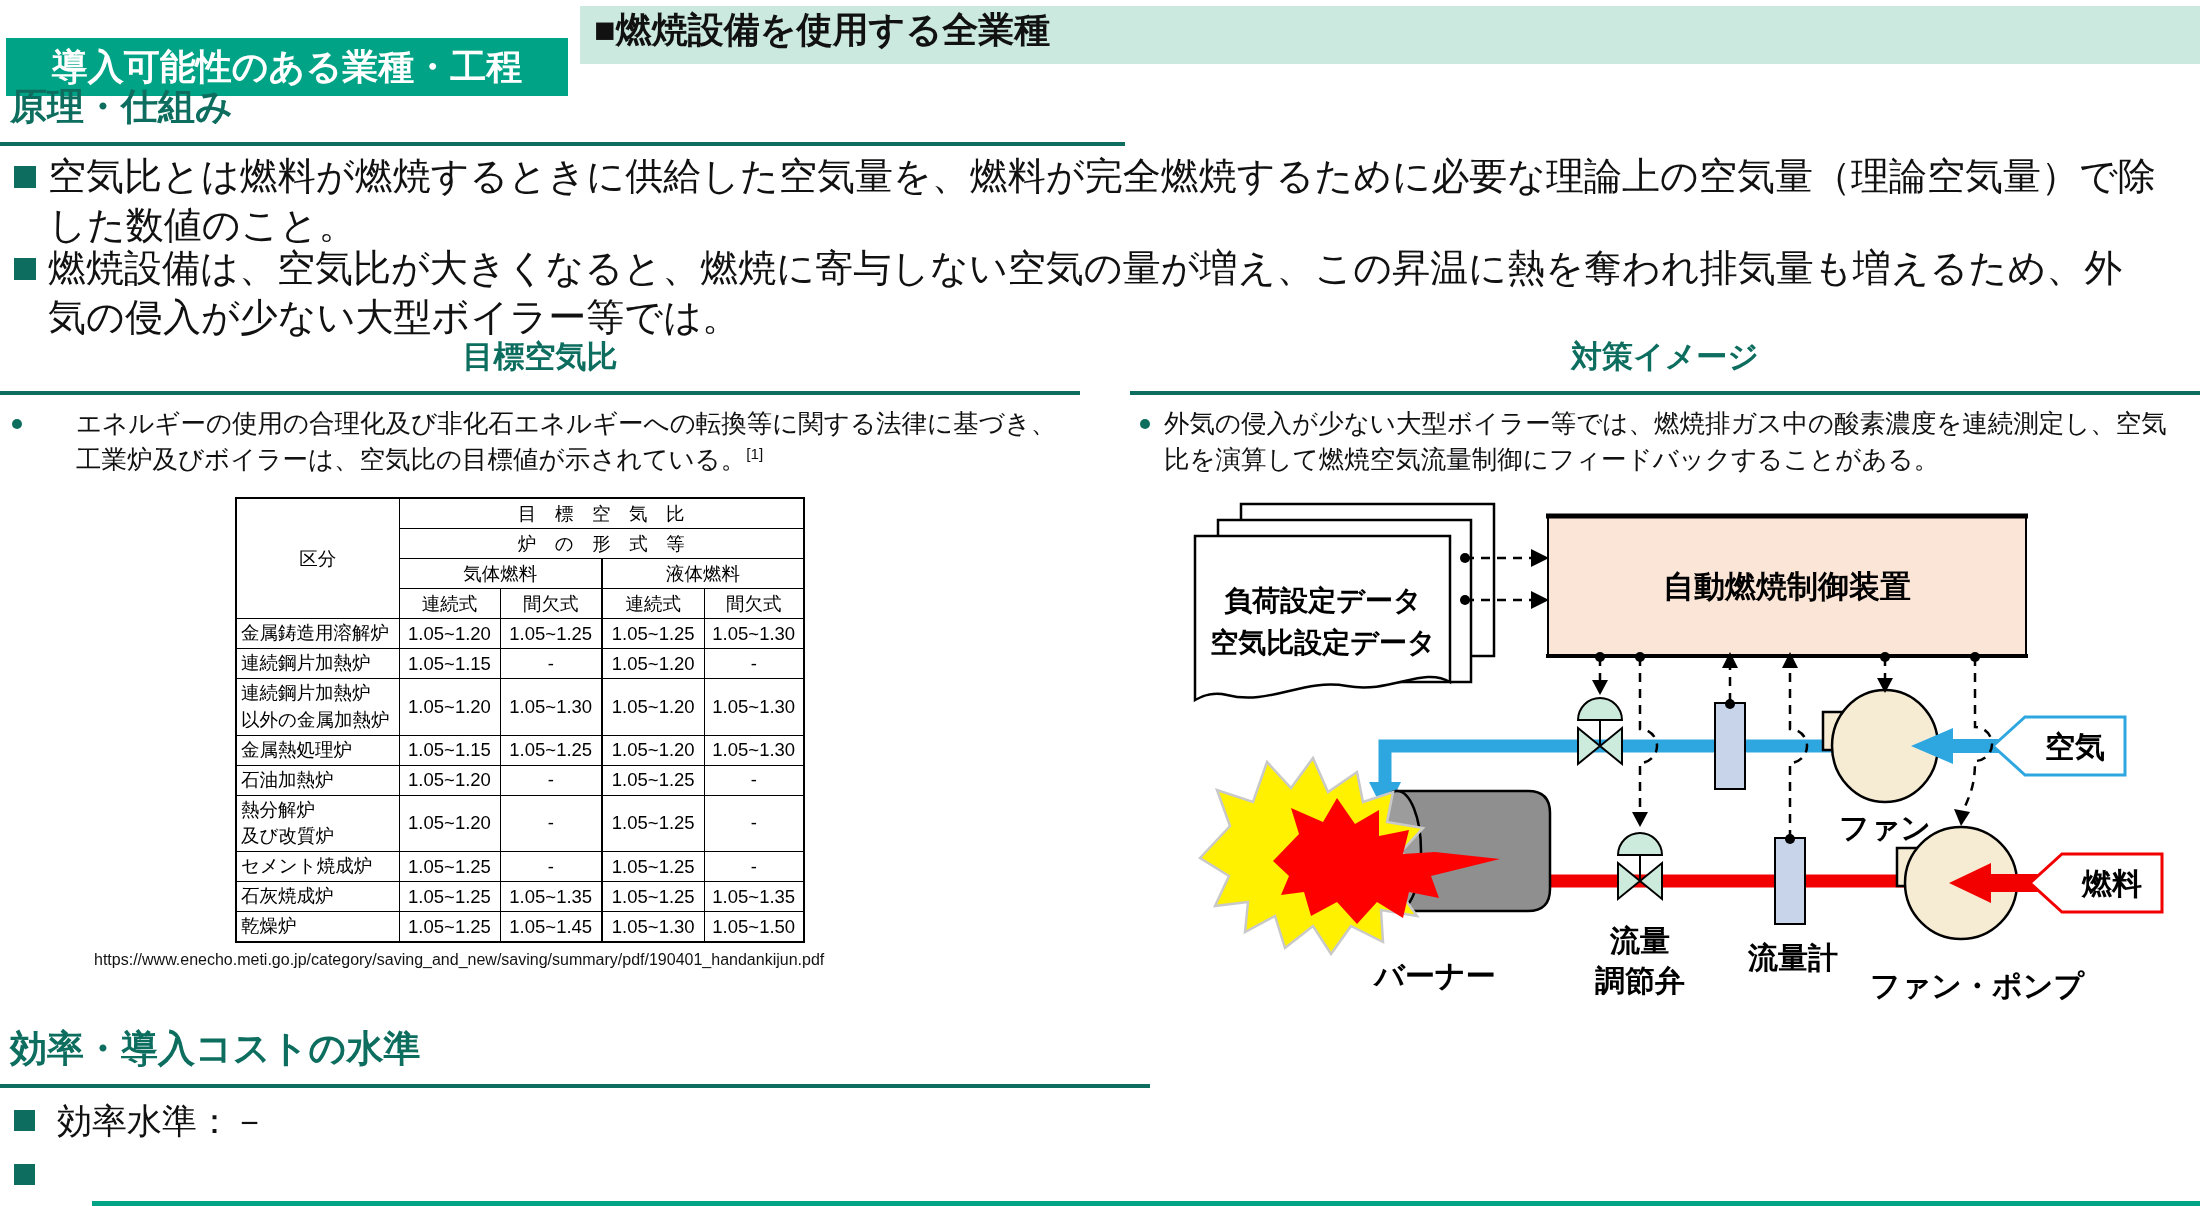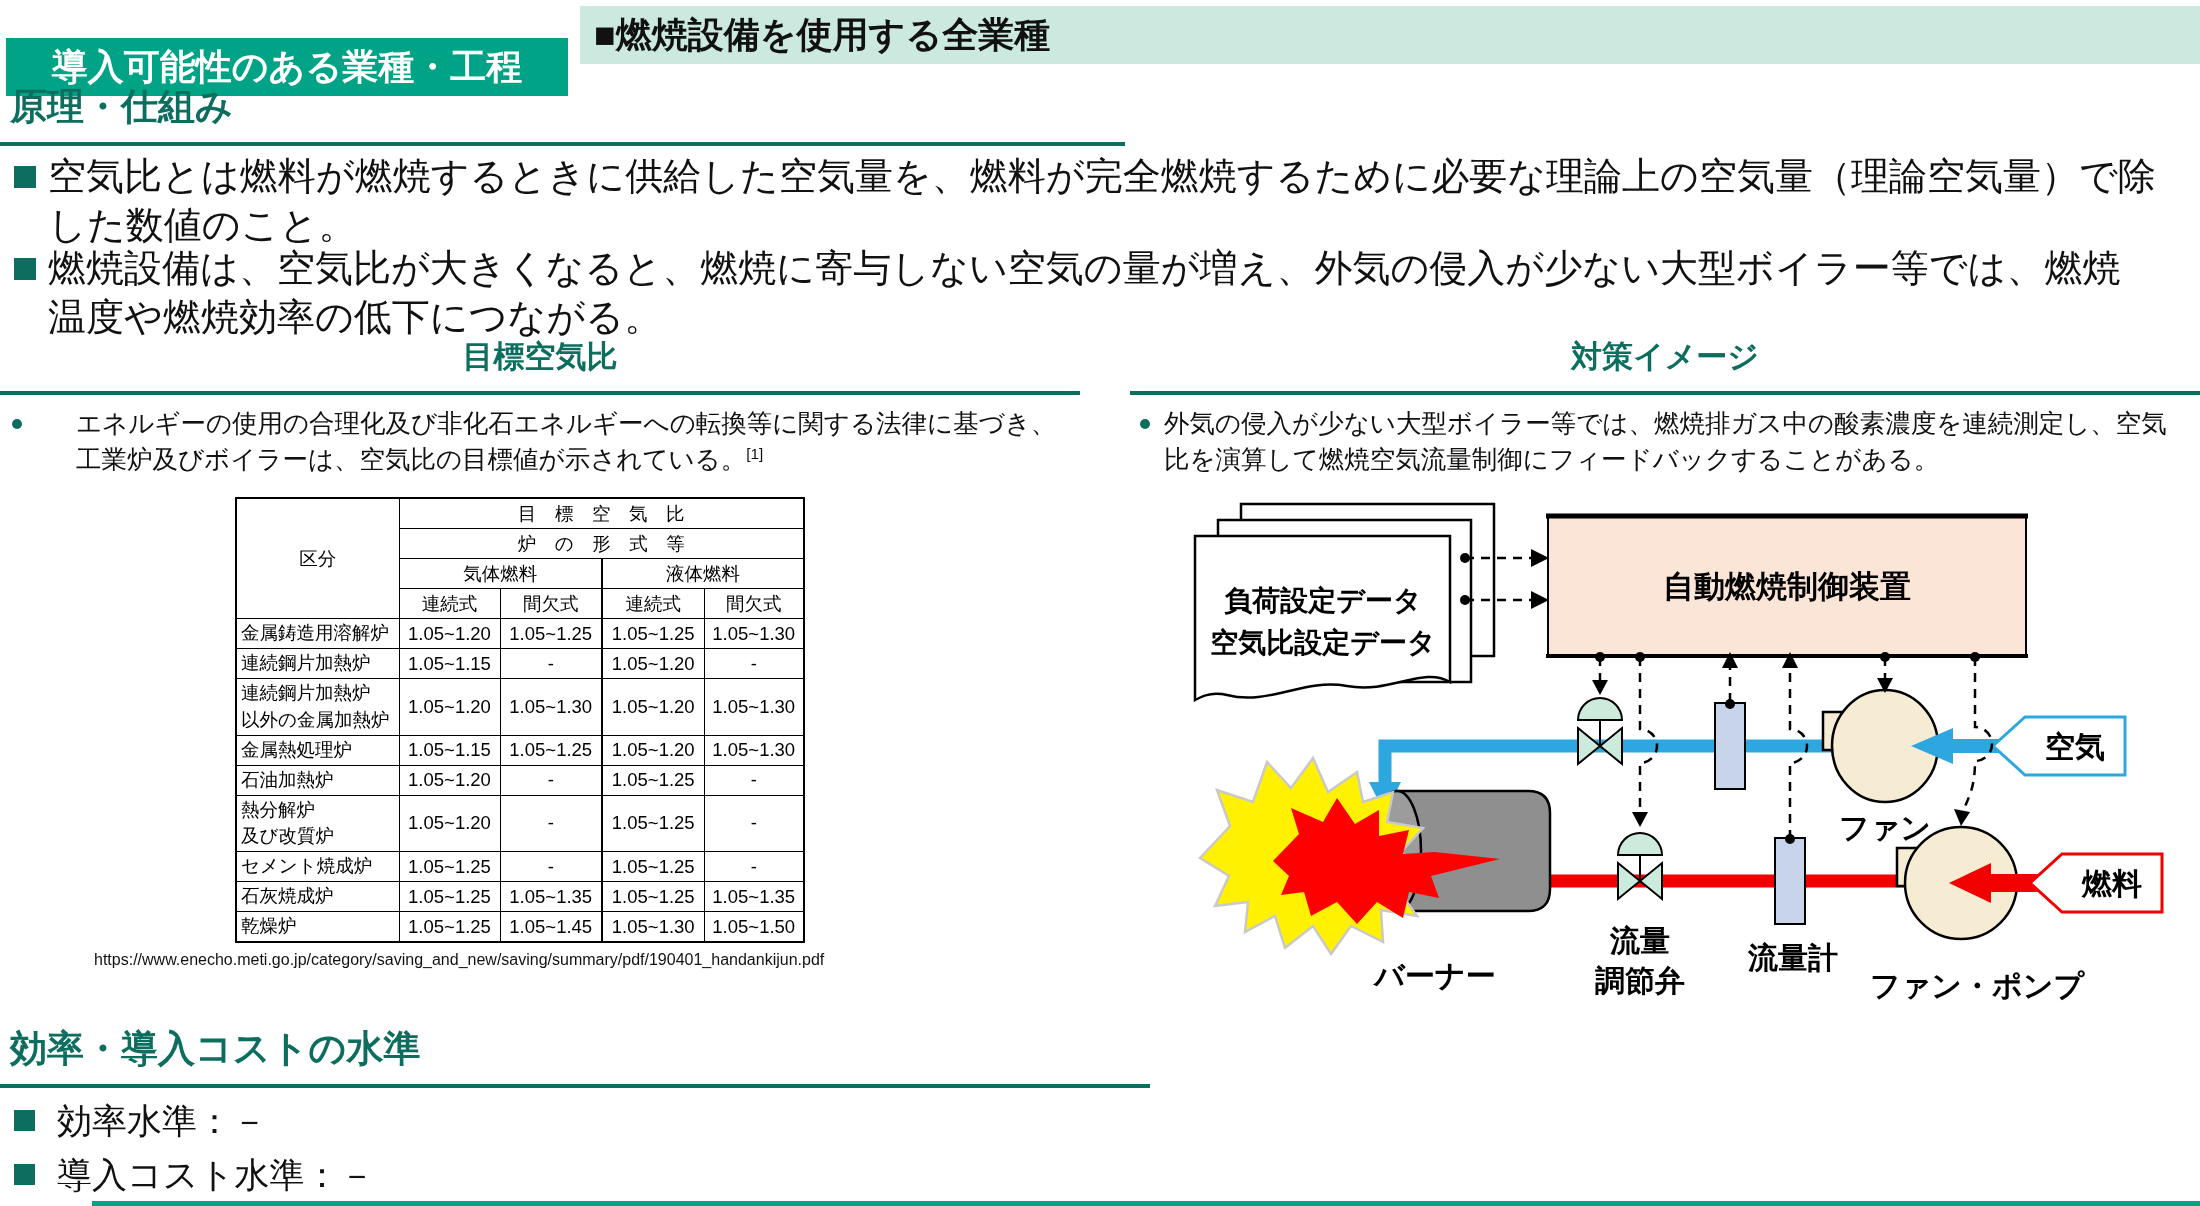--- a/index.html
+++ b/index.html
@@ -12,21 +12,21 @@
   body{
     width:2200px;height:1206px;position:relative;background:#fff;overflow:hidden;
     font-family:"Liberation Sans","DejaVu Sans",sans-serif;color:#1a1a1a;
   }
   .header-left{
     position:absolute;left:6px;top:6px;width:562px;height:58px;background:var(--header-bg);
     color:#fff;font-size:36px;font-weight:bold;display:flex;align-items:center;justify-content:center;margin-top:32px;
   }
   .header-right{
     position:absolute;left:580px;top:6px;right:0;height:58px;background:var(--subheader-bg);
-    color:#111;font-size:36px;font-weight:bold;display:flex;align-items:center;padding-left:14px;
+    color:#111;font-size:36px;font-weight:bold;display:flex;align-items:flex-start;padding-left:14px;
   }
   .sec-heading{position:absolute;font-weight:bold;color:var(--accent);font-size:37px;white-space:nowrap;}
   .bar{position:absolute;background:var(--accent);height:4px;}
   .main-bullet{position:absolute;left:14px;display:flex;gap:12px;font-size:38px;line-height:1.3;color:#111;}
   .main-bullet .sq{flex:0 0 22px;height:22px;background:var(--accent);margin-top:14px;}
   .main-bullet .mb-text{width:2110px;}
   .col-title{position:absolute;text-align:center;font-size:31px;font-weight:bold;color:var(--accent);}
   .col-bullet{position:absolute;display:flex;gap:14px;font-size:25.5px;line-height:1.4;color:#111;}
   .col-bullet .dot{flex:0 0 10px;height:10px;border-radius:50%;background:var(--accent);margin-top:13px;}
   .col-bullet sup{font-size:60%;}
@@ -61,21 +61,21 @@
 
 <div class="sec-heading" style="left:10px;top:82px;text-align:right;">原理・仕組み</div>
 <div class="bar" style="left:0;top:142px;width:1125px;"></div>
 
 <div class="main-bullet" style="top:152px;">
   <span class="sq"></span>
   <span class="mb-text">空気比とは燃料が燃焼するときに供給した空気量を、燃料が完全燃焼するために必要な理論上の空気量（理論空気量）で除した数値のこと。</span>
 </div>
 <div class="main-bullet" style="top:244px;">
   <span class="sq"></span>
-  <span class="mb-text">燃焼設備は、空気比が大きくなると、燃焼に寄与しない空気の量が増え、外気の侵入が少ない大型ボイラー等では、燃焼温度や燃焼効率の低下につながる。</span>
+  <span class="mb-text">燃焼設備は、空気比が大きくなると、燃焼に寄与しない空気の量が増え、この昇温に熱を奪われ排気量も増えるため、外気の侵入が少ない大型ボイラー等では。</span>
 </div>
 
 <div class="col-title" style="left:0;top:336px;width:1080px;">目標空気比</div>
 <div class="col-title" style="left:1130px;top:336px;width:1070px;">対策イメージ</div>
 <div class="bar" style="left:0;top:391px;width:1080px;"></div>
 <div class="bar" style="left:1130px;top:391px;width:1070px;"></div>
 
 <div class="col-bullet" style="left:12px;top:406px;width:1055px;">
   <span class="dot"></span>
   <span style="width:1030px;margin-left:40px;"><span>エネルギーの使用の合理化及び非化石エネルギーへの転換等に関する法律に基づき、工業炉及びボイラーは、空気比の目標値が示されている。</span><sup>[1]</sup></span>
@@ -296,16 +296,15 @@
 
 <div class="sec-heading" style="left:10px;top:1024px;">効率・導入コストの水準</div>
 <div class="bar" style="left:0;top:1084px;width:1150px;"></div>
 
 <div class="bottom-bullet" style="top:1098px;">
   <span class="sq"></span>
   <span>効率水準：－</span>
 </div>
 <div class="bottom-bullet" style="top:1152px;">
   <span class="sq"></span>
-  <span>導入コスト水準：－</span>
 </div>
 
 <div id="bottom-strip"></div>
 
 </body></html>

